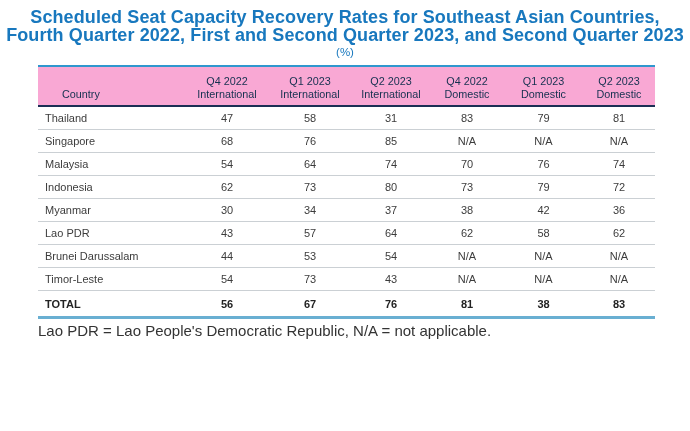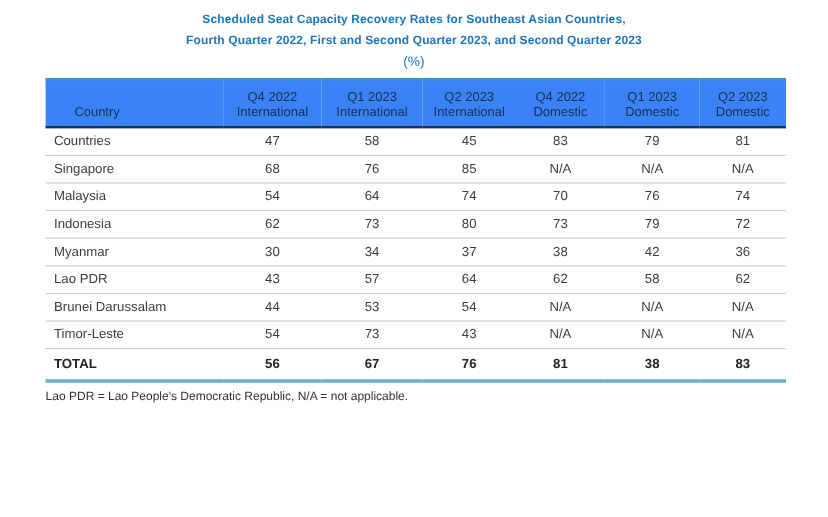--- a/index.html
+++ b/index.html
@@ -8,21 +8,21 @@
     background: #ffffff;
     font-family: "Liberation Sans", sans-serif;
     overflow: hidden;
   }
   .page { width: 690px; height: 431px; position: relative; }
   .title {
     padding-top: 8px;
     text-align: center;
     color: #1878BE;
     font-weight: bold;
-    font-size: 10px;
+    font-size: 18px;
     line-height: 18px;
     letter-spacing: 0.1px;
   }
   .unit {
     text-align: center;
     color: #1878BE;
     font-size: 11.5px;
     margin-top: 2px;
     font-weight: normal;
   }
@@ -34,21 +34,21 @@
     border-bottom: 3px solid #69AFD2;
   }
   col.c-country { width: 148px; }
   col.c-1 { width: 82px; }
   col.c-2 { width: 84px; }
   col.c-3 { width: 78px; }
   col.c-4 { width: 74px; }
   col.c-5 { width: 79px; }
   col.c-6 { width: 72px; }
   thead th {
-    background: #3b82f6;
+    background: #f9a8d4;
     color: #14304F;
     font-weight: normal;
     font-size: 10.8px;
     line-height: 13px;
     vertical-align: bottom;
     text-align: center;
     padding: 8px 3px 4px 3px;
     border-top: 2px solid #2F97CE;
     border-bottom: 2px solid #1C2F55;
   }
@@ -63,21 +63,21 @@
   }
   tbody td.country { text-align: left; padding-left: 7px; }
   tbody tr.total td {
     font-weight: bold;
     color: #232323;
     border-bottom: none;
     height: 25px;
   }
   .notes {
     margin: 6px 0 0 38px;
-    font-size: 10px;
+    font-size: 15px;
     color: #333333;
     line-height: 12px;
   }
   .notes div { margin-bottom: 6px; }
 </style>
 </head>
 <body>
 
 <div class="page">
   <div class="title">
@@ -122,24 +122,24 @@
             <div>Domestic</div>
           </th>
           <th>
             <div>Q2 2023</div>
             <div>Domestic</div>
           </th>
         </tr>
     </thead>
     <tbody id="body-rows">
         <tr>
-          <td class="country">Countries</td>
+          <td class="country">Thailand</td>
           <td>47</td>
           <td>58</td>
-          <td>45</td>
+          <td>31</td>
           <td>83</td>
           <td>79</td>
           <td>81</td>
         </tr>
         <tr>
           <td class="country">Singapore</td>
           <td>68</td>
           <td>76</td>
           <td>85</td>
           <td>N/A</td>

